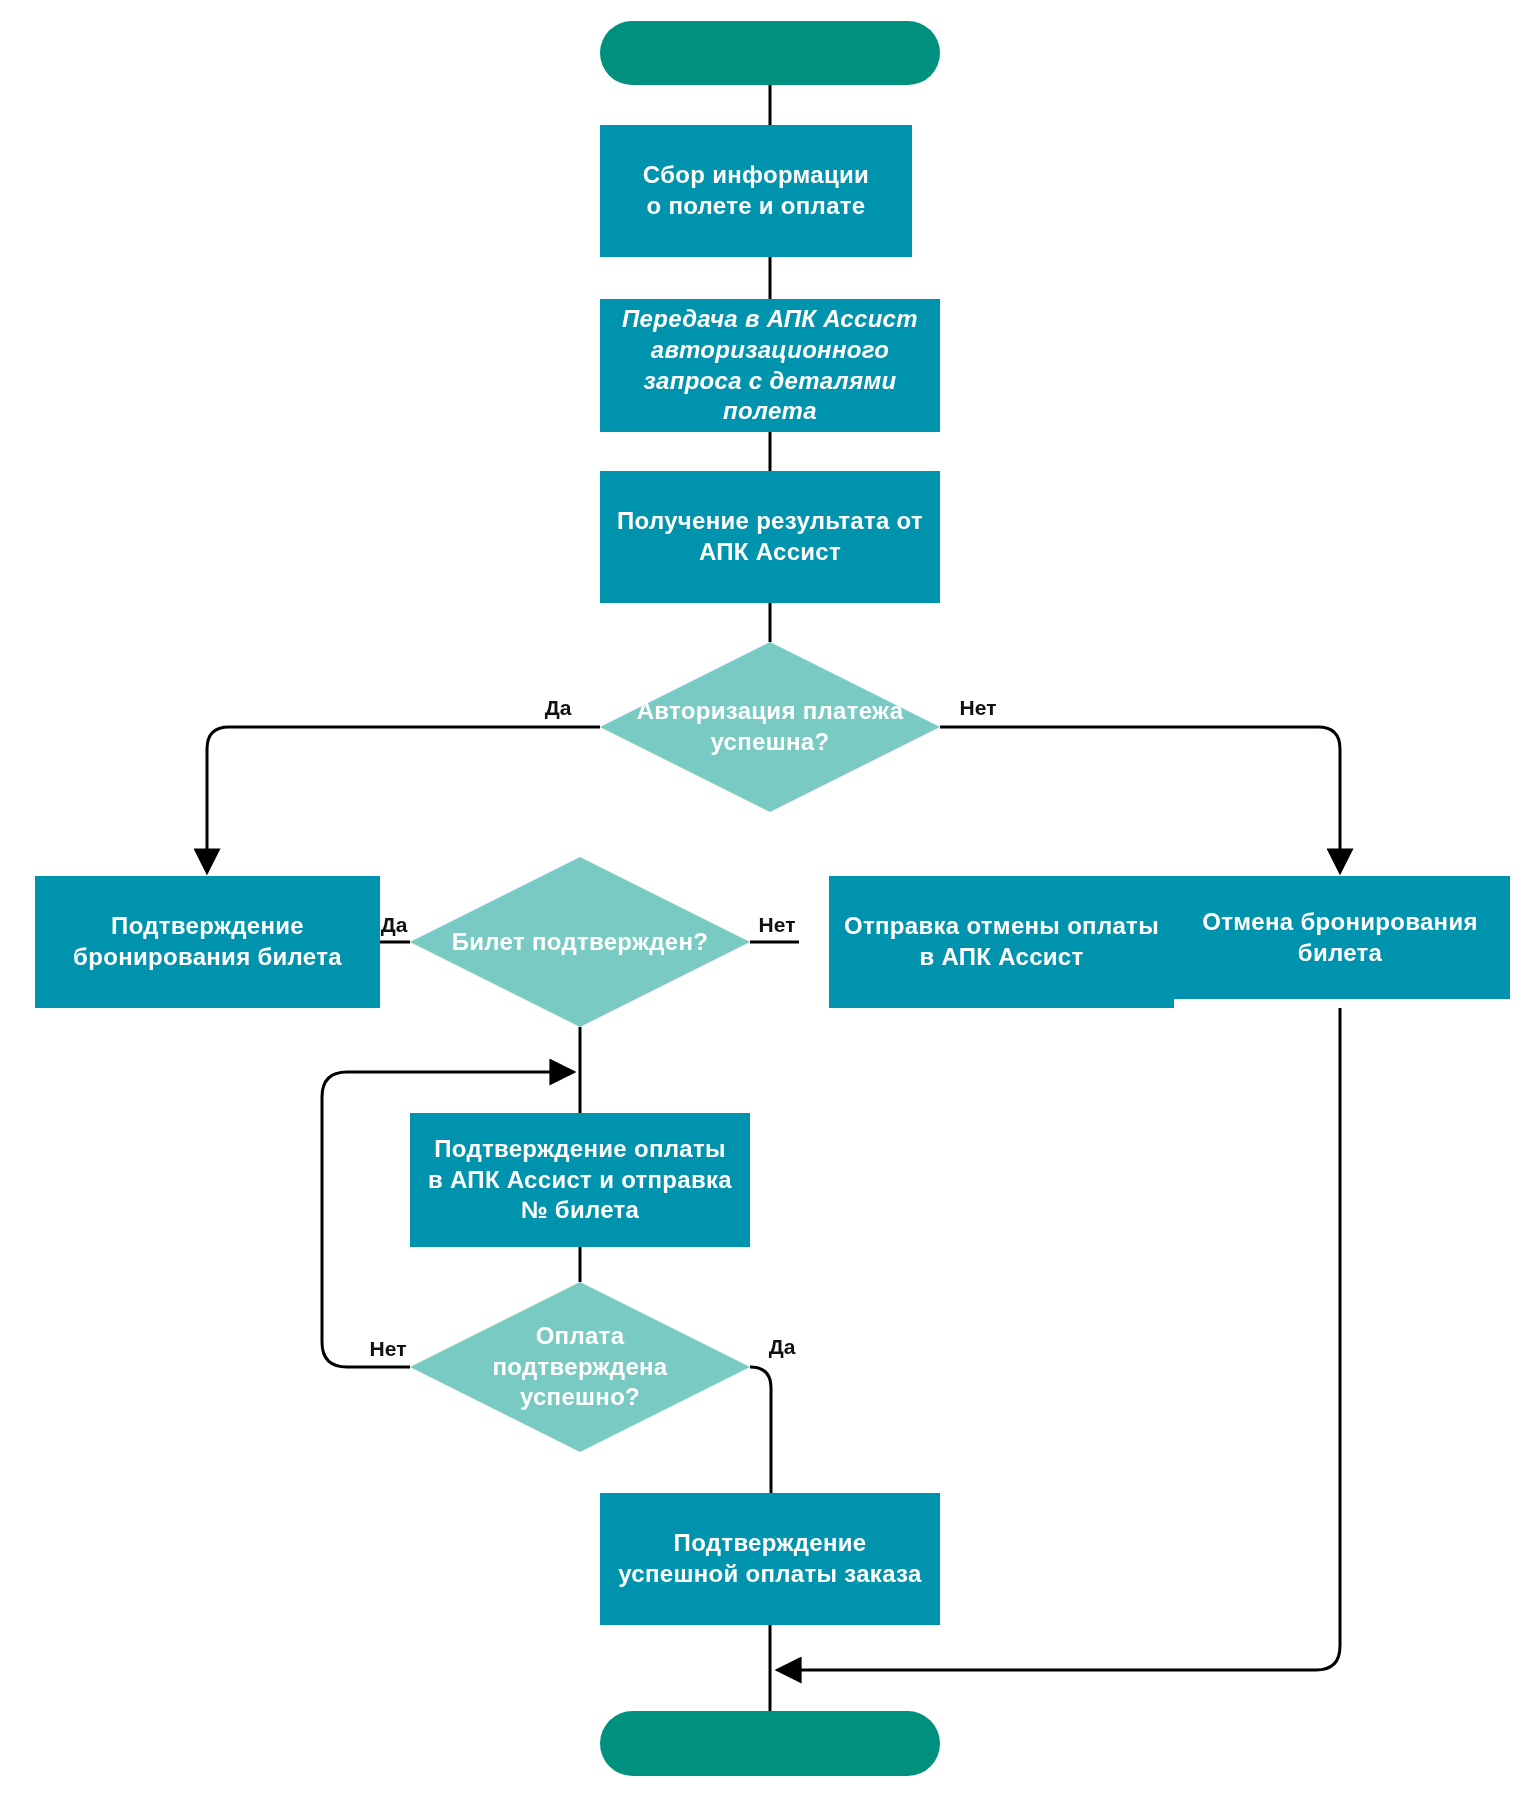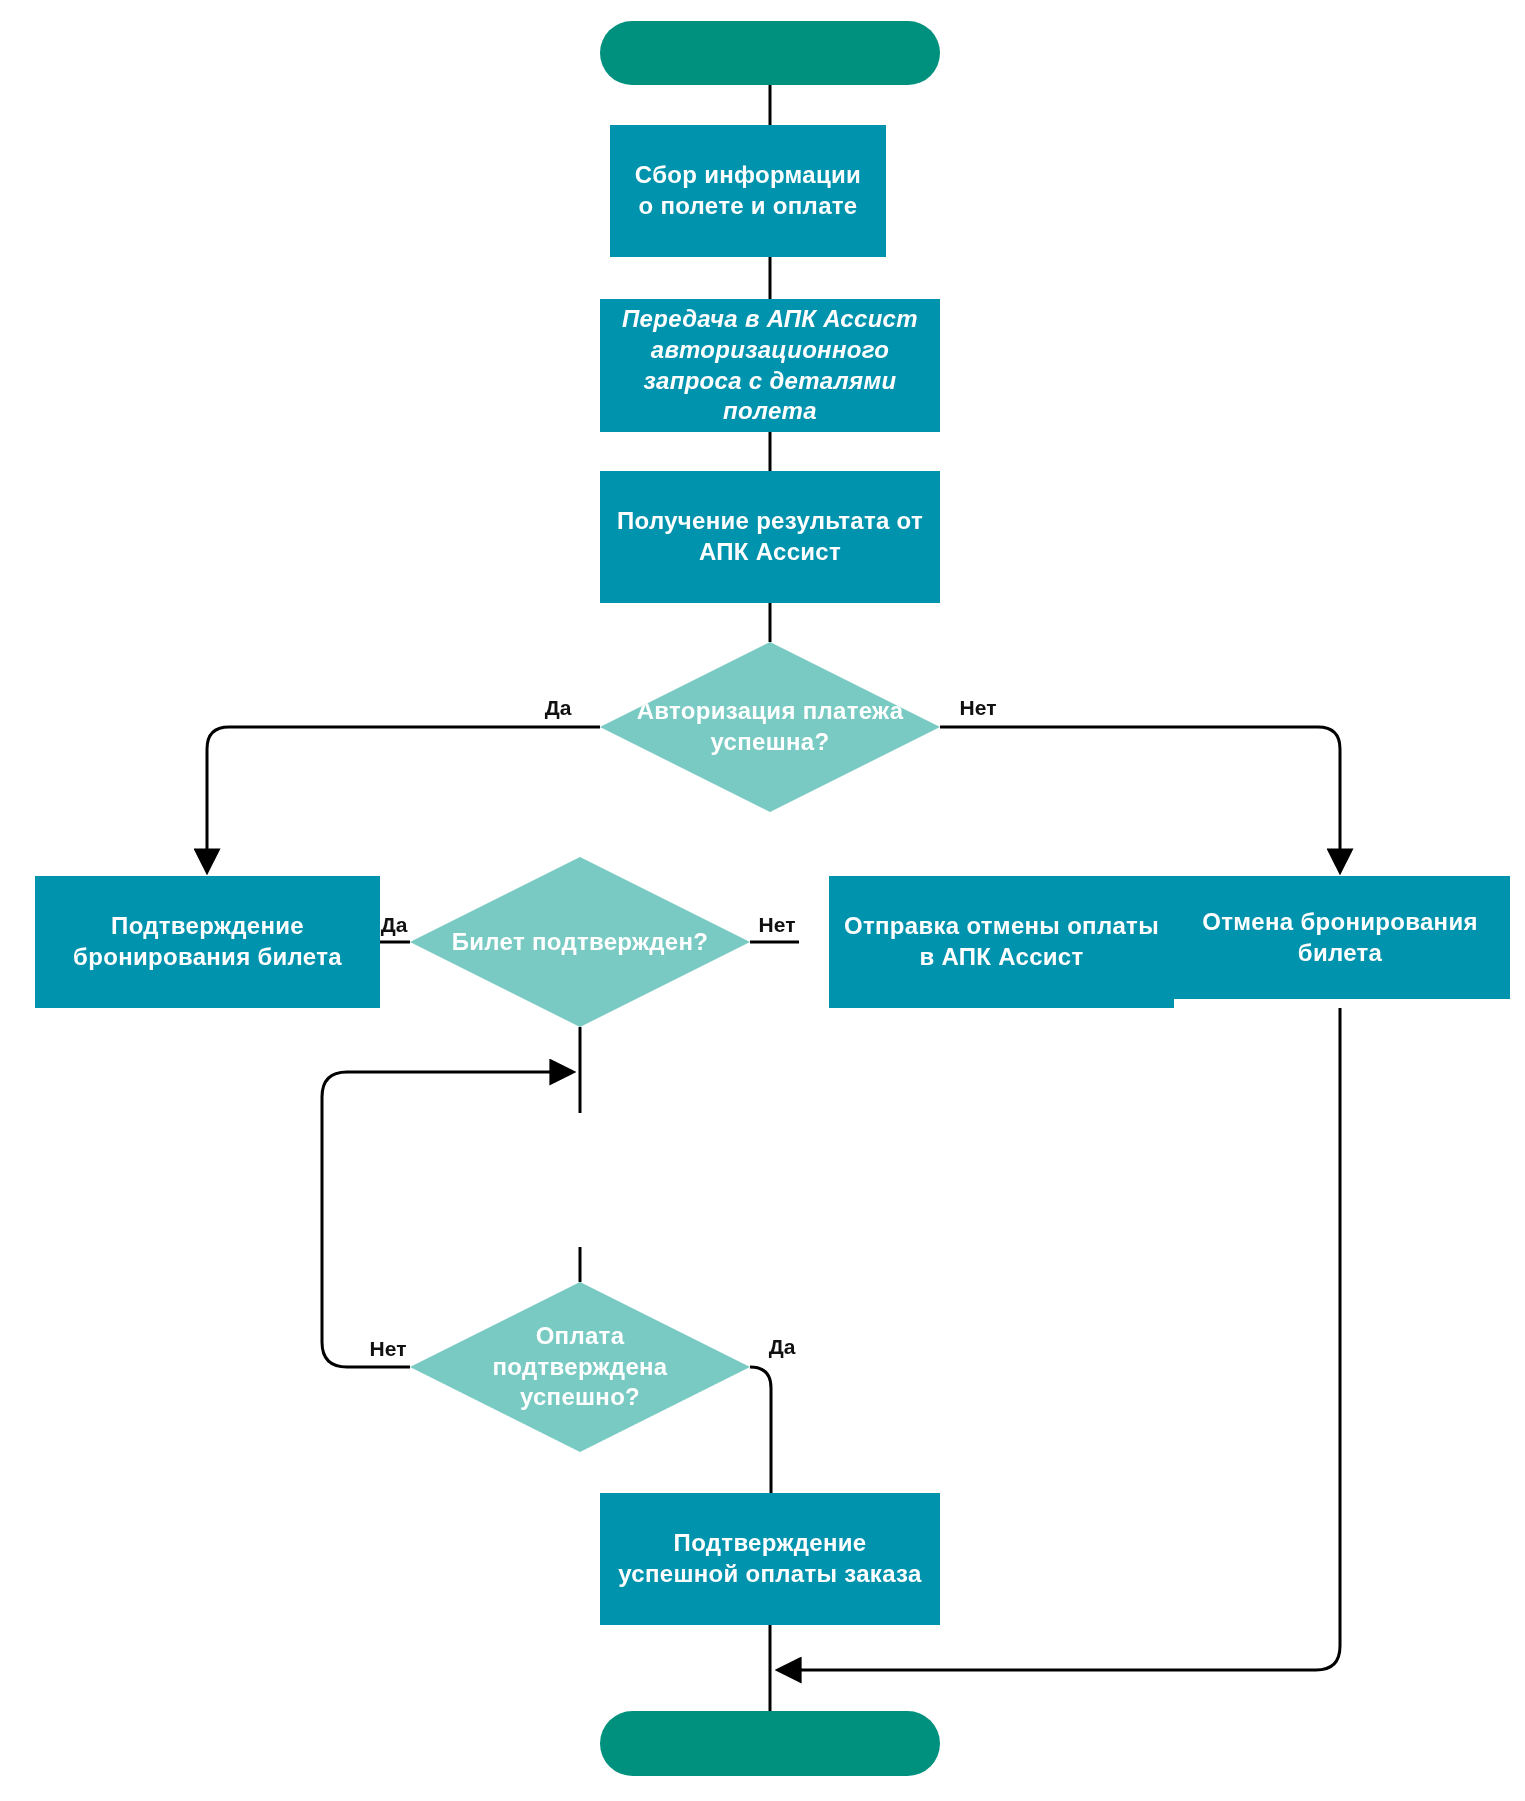--- a/index.html
+++ b/index.html
@@ -92,21 +92,21 @@
     <path class="edge" d="M 410 1367 H 347 Q 322 1367 322 1342 V 1097 Q 322 1072 347 1072 H 571" marker-end="url(#arrow)"></path>
     <path class="edge" d="M 750 1367 Q 771 1367 771 1388 V 1493"></path>
     <path class="edge" d="M 770 1625 V 1711"></path>
     <path class="edge" d="M 1340 1008 V 1646 Q 1340 1670 1316 1670 H 780" marker-end="url(#arrow)"></path>
   </svg>
 
   <div class="node pill" style="left:600px; top:21px; width:340px; height:64px;">
     <span class="label"></span>
   </div>
 
-  <div class="node box" style="left:600px; top:125px; width:276px; height:132px;margin-left:10px;">
+  <div class="node box" style="left:600px; top:125px; width:312px; height:132px;">
     <span class="label">Сбор информации
 о полете и оплате</span>
   </div>
 
   <div class="node box" style="left:600px; top:299px; width:340px; height:133px;font-style:italic;">
     <span class="label">Передача в АПК Ассист
 авторизационного
 запроса с деталями
 полета</span>
   </div>
@@ -133,20 +133,25 @@
   <div class="node box" style="left:799px; top:876px; width:345px; height:132px;margin-left:30px;">
     <span class="label">Отправка отмены оплаты
 в АПК Ассист</span>
   </div>
 
   <div class="node box" style="left:1170px; top:876px; width:340px; height:123px;">
     <span class="label">Отмена бронирования
 билета</span>
   </div>
 
+  <div class="node box" style="left:410px; top:1113px; width:340px; height:134px;">
+    <span class="label">Подтверждение оплаты
+в АПК Ассист и отправка
+№ билета</span>
+  </div>
 
   <div class="node diamond" style="left:410px; top:1282px; width:340px; height:170px;">
     <span class="label">Оплата
 подтверждена
 успешно?</span>
   </div>
 
   <div class="node box" style="left:600px; top:1493px; width:340px; height:132px;">
     <span class="label">Подтверждение
 успешной оплаты заказа</span>

